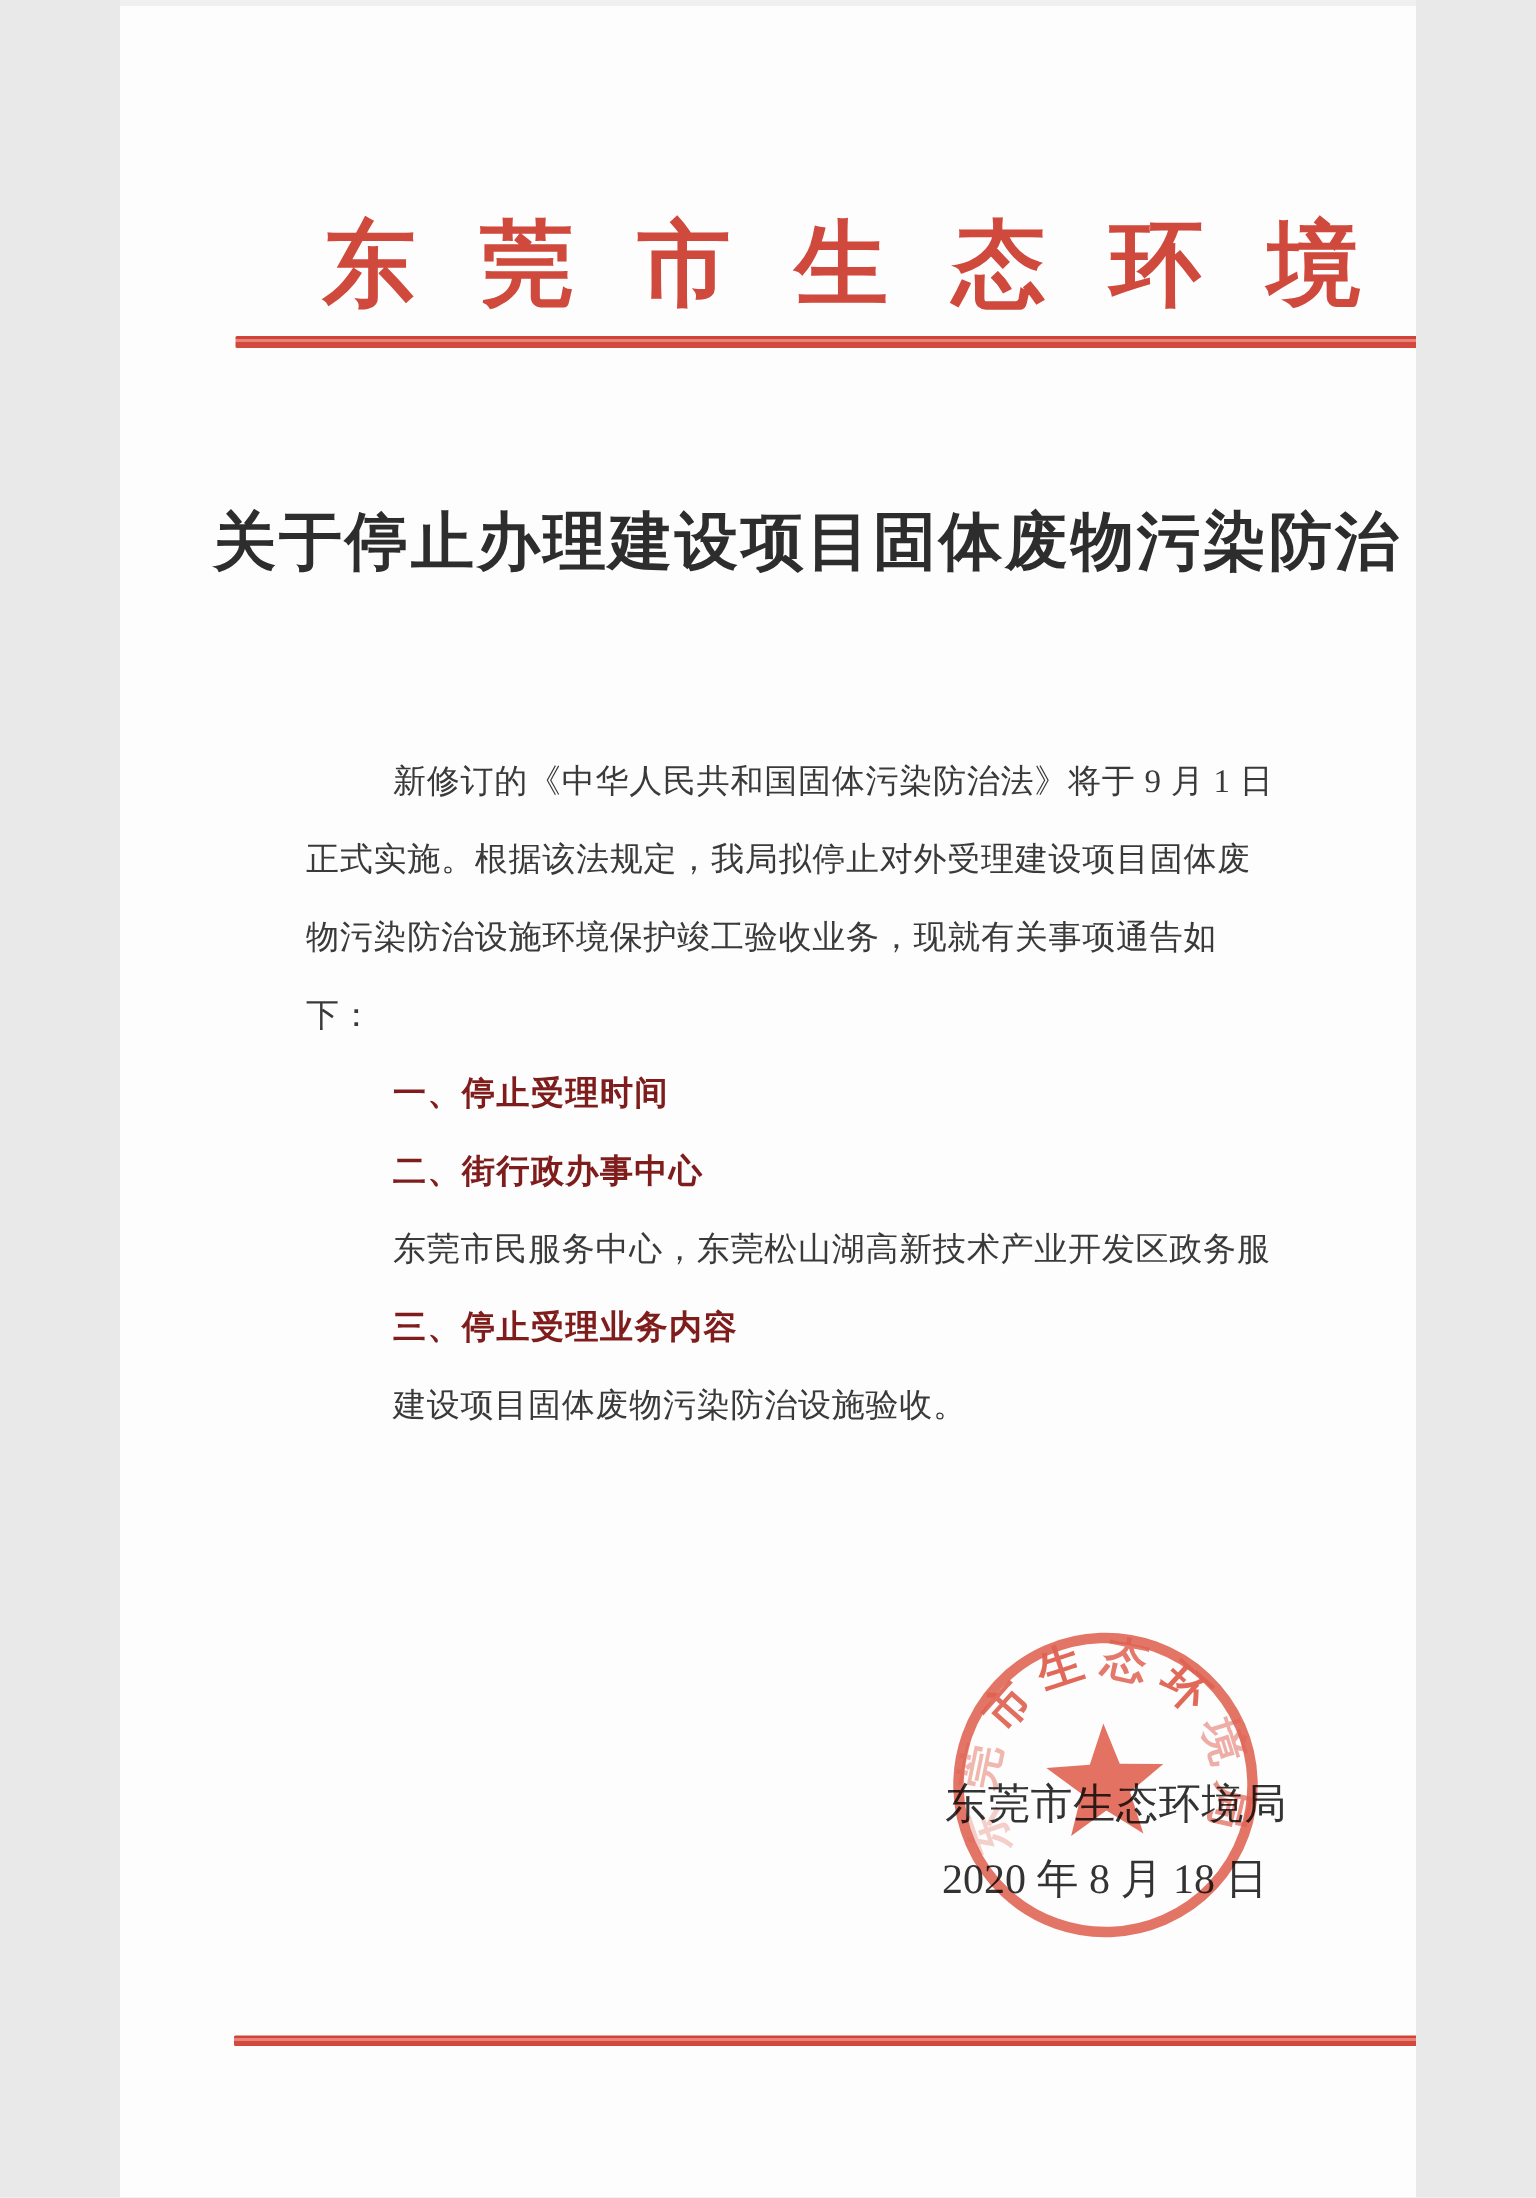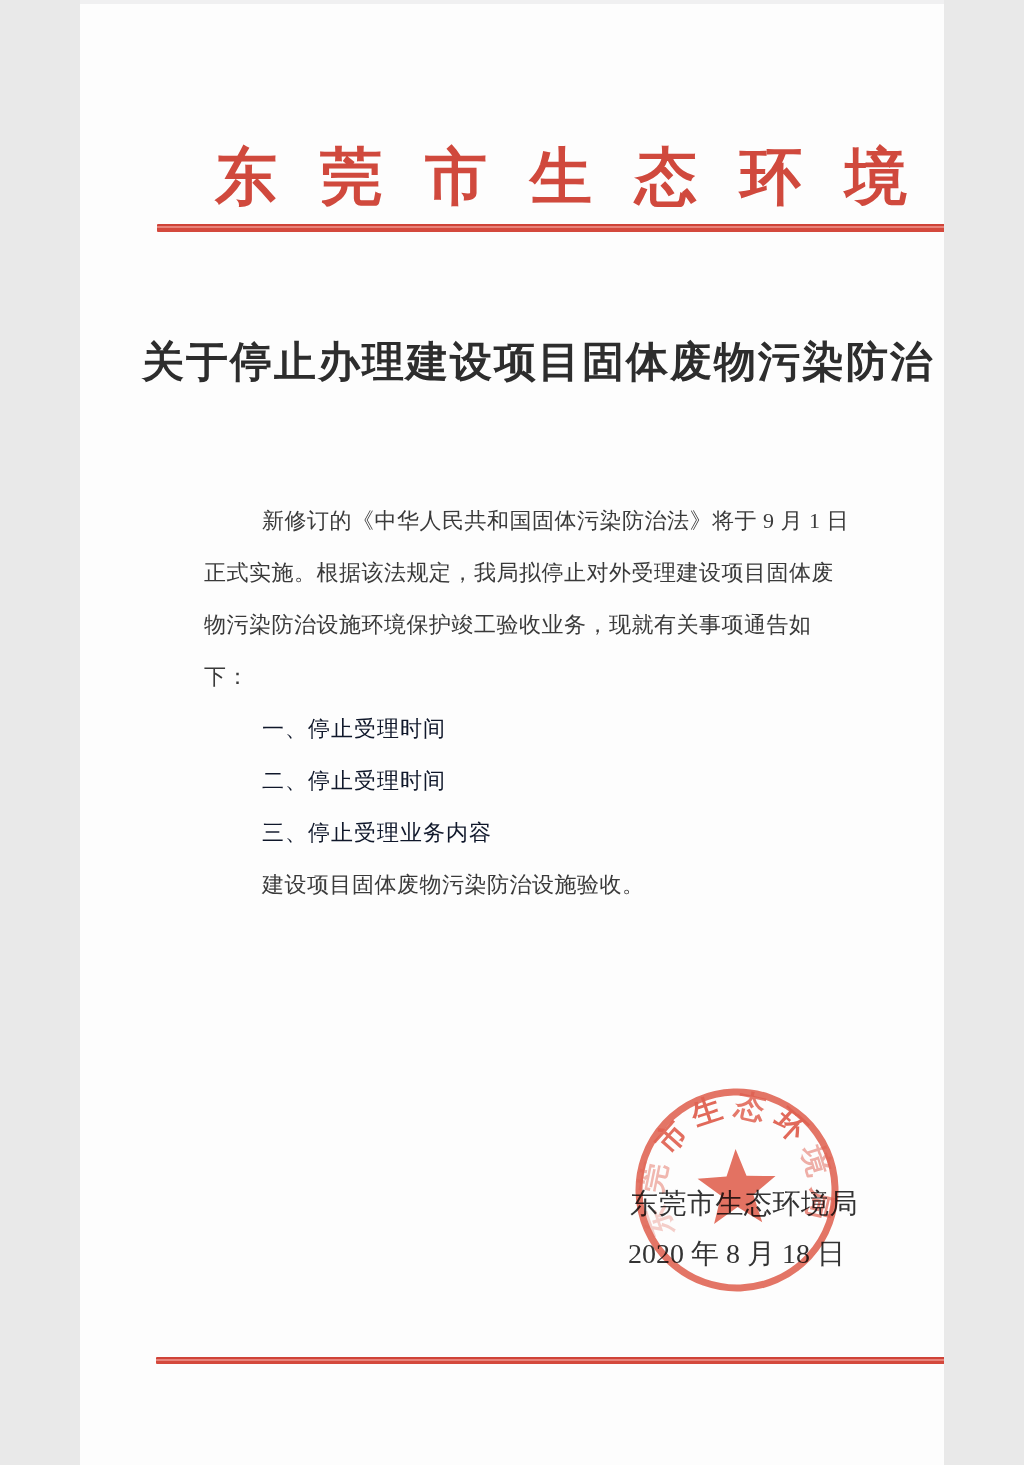--- a/index.html
+++ b/index.html
@@ -45,21 +45,21 @@
   .doc-body{
     position:absolute;left:124px;top:495px;width:786px;
     font-size:22px;line-height:52px;
     letter-spacing:0.5px;
     color:var(--ink,#3a3a3a);
   }
   .doc-body .line{white-space:nowrap;}
   .indent{text-indent:58px;}
   .sec-heading{
     font-family:"Liberation Sans","DejaVu Sans",sans-serif;
-    font-weight:normal;color:#0f172a;letter-spacing:1px;
+    font-weight:bold;color:#7f1d1d;letter-spacing:1px;
   }
   
   .signature{
     position:absolute;left:548px;top:1179px;
     font-size:28px;line-height:50px;color:#333;
     white-space:nowrap;
   }
   .signature .agency{letter-spacing:0.5px;padding-left:2px;}
   
   .seal{
@@ -89,21 +89,22 @@
   </div>
 
   <div class="doc-body">
     <div class="line indent">新修订的《中华人民共和国固体污染防治法》将于 9 月 1 日</div>
     <div class="line">正式实施。根据该法规定，我局拟停止对外受理建设项目固体废</div>
     <div class="line">物污染防治设施环境保护竣工验收业务，现就有关事项通告如</div>
     <div class="line">下：</div>
 
     <div class="line indent sec-heading">一、停止受理时间</div>
 
-    <div class="line indent sec-heading">二、停止受理时间</div>
+    <div class="line indent sec-heading">二、街行政办事中心</div>
+    <div class="line indent">东莞市民服务中心，东莞松山湖高新技术产业开发区政务服</div>
 
     <div class="line indent sec-heading">三、停止受理业务内容</div>
     <div class="line indent">建设项目固体废物污染防治设施验收。</div>
   </div>
 
   <div class="signature">
     <div class="agency">东莞市生态环境局</div>
     <div class="date">2020 年 8 月 18 日</div>
   </div>
 

